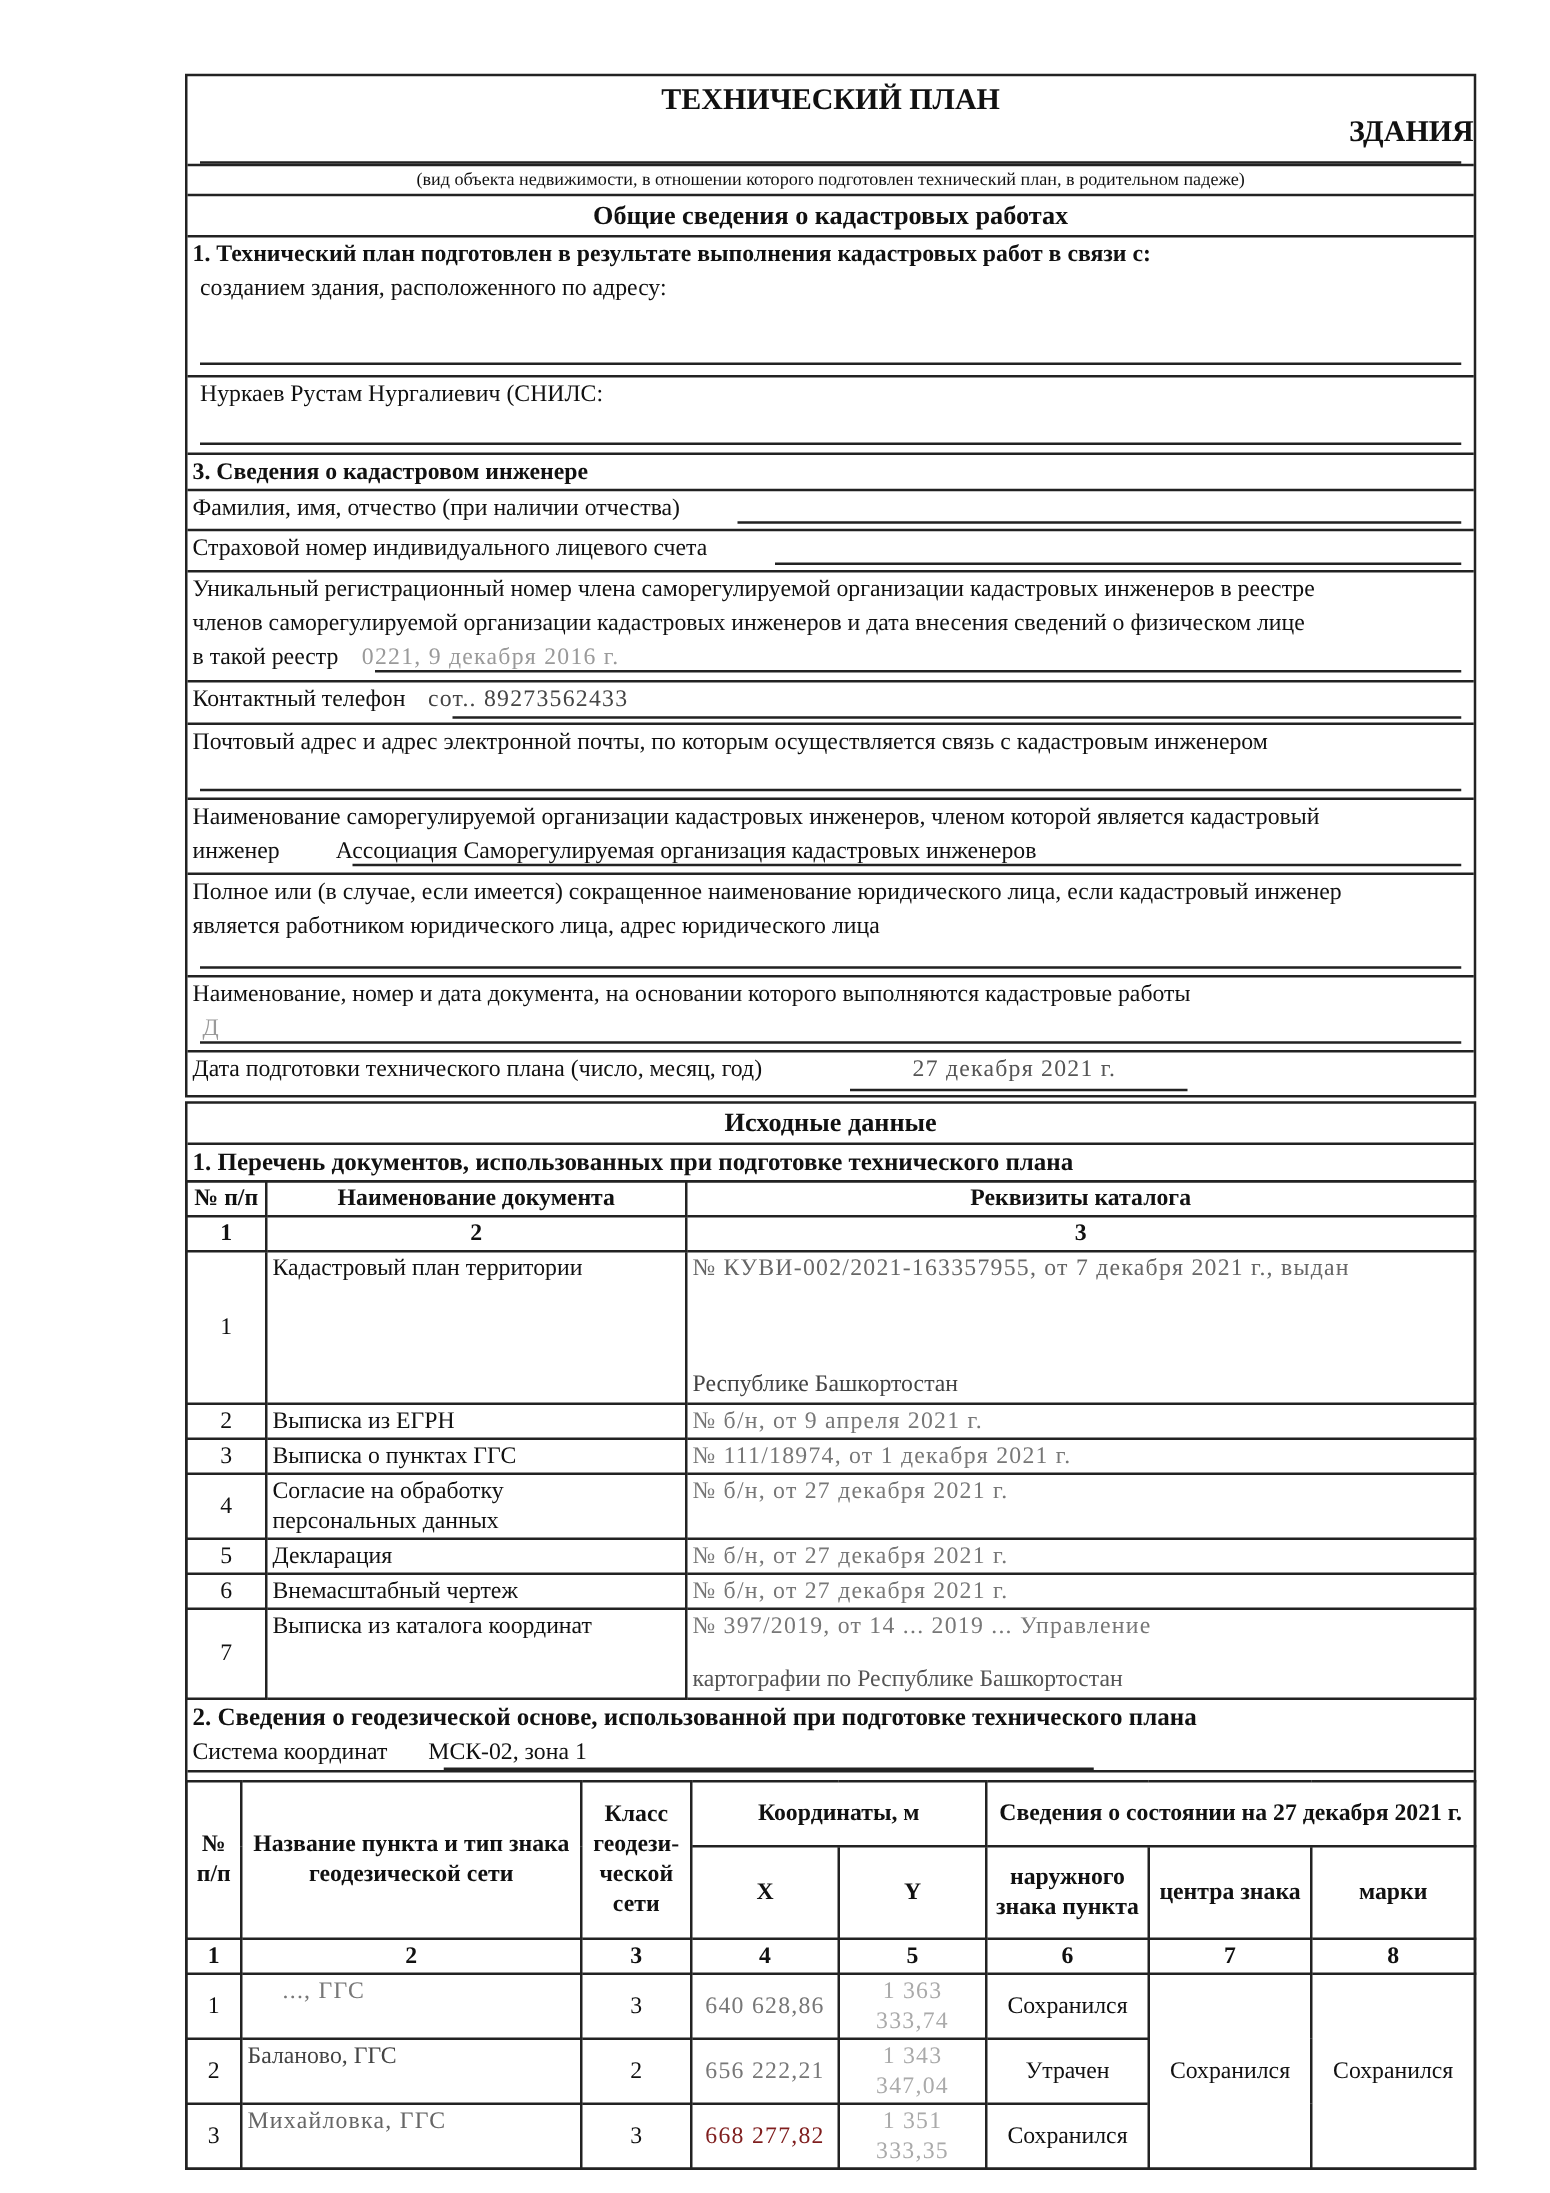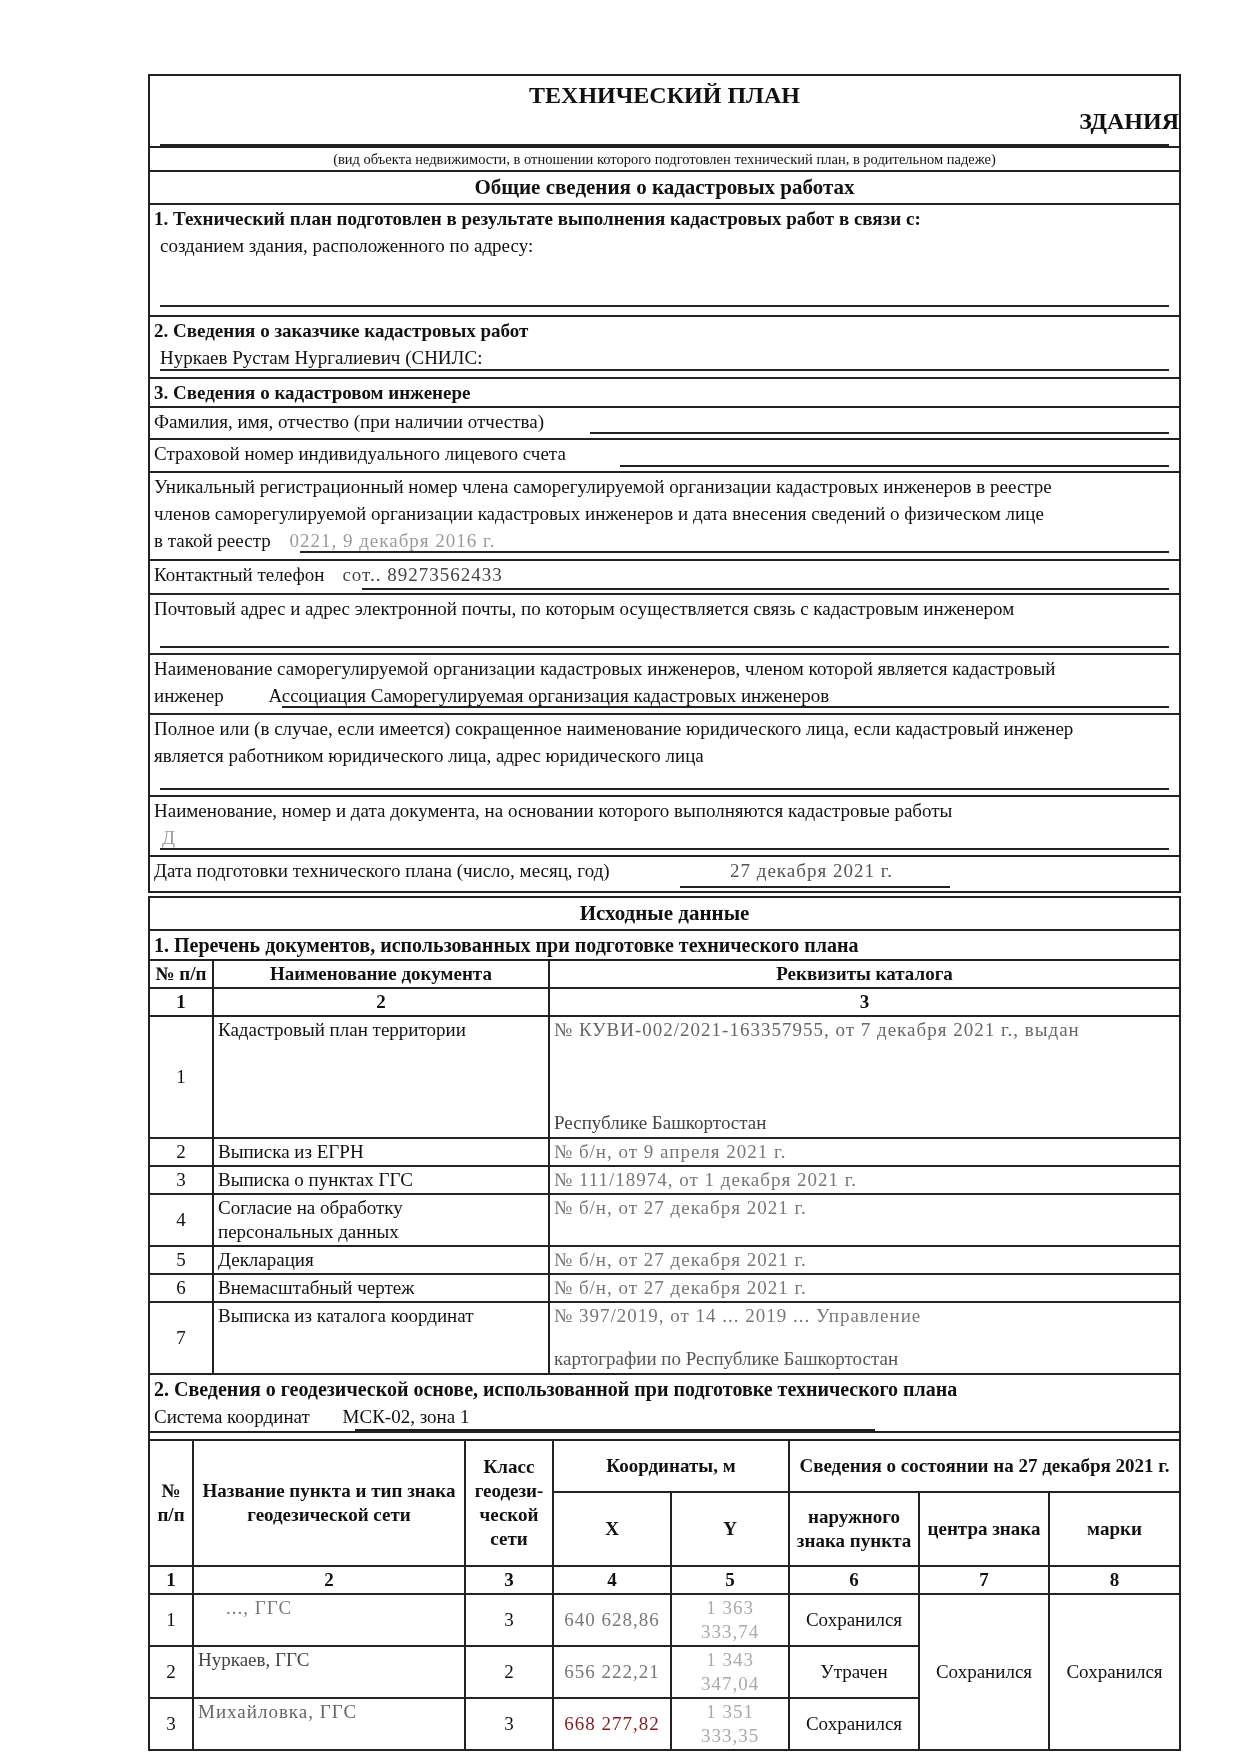--- a/index.html
+++ b/index.html
@@ -1,17 +1,17 @@
 <!DOCTYPE html>
 <html><head>
 <meta charset="utf-8">
 <style>
   html, body { margin:0; padding:0; background:#ffffff; }
   body { width:1240px; height:1754px; position:relative; font-family:"Liberation Serif","DejaVu Serif",serif; color:#111; }
-  .page { position:absolute; left:148px; top:74px; width:1033px;border-radius:30px; }
+  .page { position:absolute; left:148px; top:59px; width:1033px;border-radius:30px; }
   .block { border:2px solid #222; box-sizing:border-box; width:1033px; }
   .row { border-bottom:2px solid #222; box-sizing:border-box; position:relative; padding:0 4px; }
   .row:last-child { border-bottom:none; }
   .title1 { text-align:center; font-weight:bold; font-size:24px; line-height:30px; padding-top:4px; }
   .title2 { text-align:right; font-weight:bold; font-size:24px; line-height:30px; }
   .rule { border-bottom:2.5px solid #222; margin:4px 10px 0 10px; }
   .caption { text-align:center; font-size:14.5px; line-height:22px; }
   .sec-head { text-align:center; font-weight:bold; font-size:21px; line-height:31px; }
   .b { font-weight:bold; font-size:19px; line-height:27px; }
   .t { font-size:19px; line-height:27px; }
@@ -42,21 +42,20 @@
       <div class="sec-head">Общие сведения о кадастровых работах</div>
     </div>
 
     <div class="row" style="height:112px;">
       <div class="b">1. Технический план подготовлен в результате выполнения кадастровых работ в связи с:</div>
       <div class="val" style="padding-left:6px;">созданием здания, расположенного по адресу:</div>
       <div class="underline" style="position:absolute;left:10px;right:10px;bottom:8px;"></div>
     </div>
 
     <div class="row" style="height:62px;">
-      <div class="b">2. Сведения о заказчике кадастровых работ</div>
       <div class="val" style="padding-left:6px;">Нуркаев Рустам Нургалиевич (СНИЛС:</div>
       <div class="underline" style="position:absolute;left:10px;right:10px;bottom:6px;"></div>
     </div>
 
     <div class="row">
       <div class="b">3. Сведения о кадастровом инженере</div>
     </div>
 
     <div class="row" style="height:32px;">
       <span class="t">Фамилия, имя, отчество (при наличии отчества)</span>
@@ -241,21 +240,21 @@
         <td class="redacted" style="color:#777;padding-left:32px;">..., ГГС</td>
         <td class="c">3</td>
         <td class="c redacted" style="color:#777;">640 628,86</td>
         <td class="c redacted" style="color:#aaa;">1 363 333,74</td>
         <td class="c">Сохранился</td>
         <td rowspan="3" class="c">Сохранился</td>
         <td rowspan="3" class="c">Сохранился</td>
       </tr>
       <tr>
         <td class="c">2</td>
-        <td style="color:#444;">Нуркаев, ГГС</td>
+        <td style="color:#444;">Баланово, ГГС</td>
         <td class="c">2</td>
         <td class="c redacted" style="color:#777;">656 222,21</td>
         <td class="c redacted" style="color:#aaa;">1 343 347,04</td>
         <td class="c">Утрачен</td>
       </tr>
       <tr>
         <td class="c">3</td>
         <td class="redacted" style="color:#666;">Михайловка, ГГС</td>
         <td class="c">3</td>
         <td class="c redacted" style="color:#7f1d1d;">668 277,82</td>

